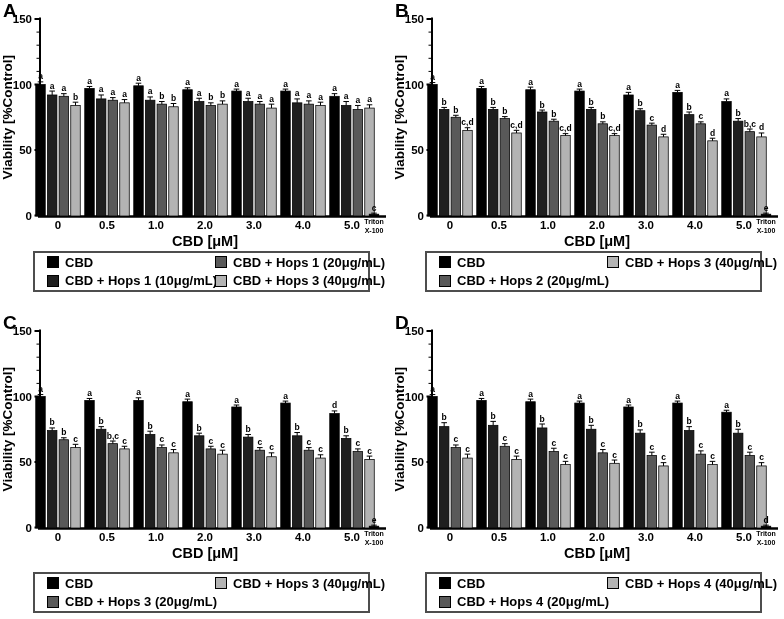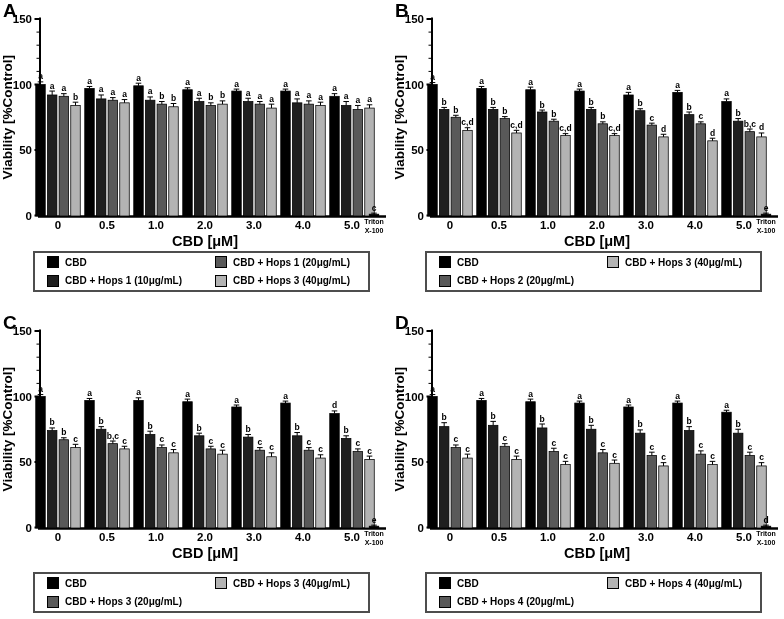--- a/index.html
+++ b/index.html
@@ -11,21 +11,21 @@
   #chart-3{left:392px;top:312px;}
   .legend{position:absolute;width:337px;height:41px;border:2px solid #4d4d4d;box-sizing:border-box;
           display:grid;grid-template-columns:168px 1fr;grid-template-rows:1fr 1fr;grid-auto-flow:column;
           align-items:center;padding-left:12px;background:#fff;}
   #legend-0{left:33px;top:251px;}
   #legend-1{left:425px;top:251px;}
   #legend-2{left:33px;top:572px;}
   #legend-3{left:425px;top:572px;}
   .legend-item{display:flex;align-items:center;gap:6px;}
   .swatch{width:10px;height:10px;border:1px solid #000;flex:none;display:inline-block;}
-  .legend-label{font-size:10px;font-weight:bold;color:#000;white-space:nowrap;}
+  .legend-label{font-size:13px;font-weight:bold;color:#000;white-space:nowrap;}
 </style>
 </head>
 <body>
 
 <div class="figure">
   <svg class="chart" id="chart-0" width="392" height="248" viewBox="0 0 392 248">
       <text x="3" y="17" font-size="19" text-anchor="start" font-weight="bold" fill="#000" font-family="&quot;Liberation Sans&quot;, sans-serif">A</text>
       <text x="12" y="117.25" font-size="13.5" text-anchor="middle" font-weight="bold" fill="#000" font-family="&quot;Liberation Sans&quot;, sans-serif" transform="rotate(-90 12 117.25)">Viability [%Control]</text>
       <line x1="40" y1="17.5" x2="40" y2="216.5" stroke="#000" stroke-width="2"></line>
       <line x1="38" y1="216.5" x2="386" y2="216.5" stroke="#000" stroke-width="2.5"></line>

